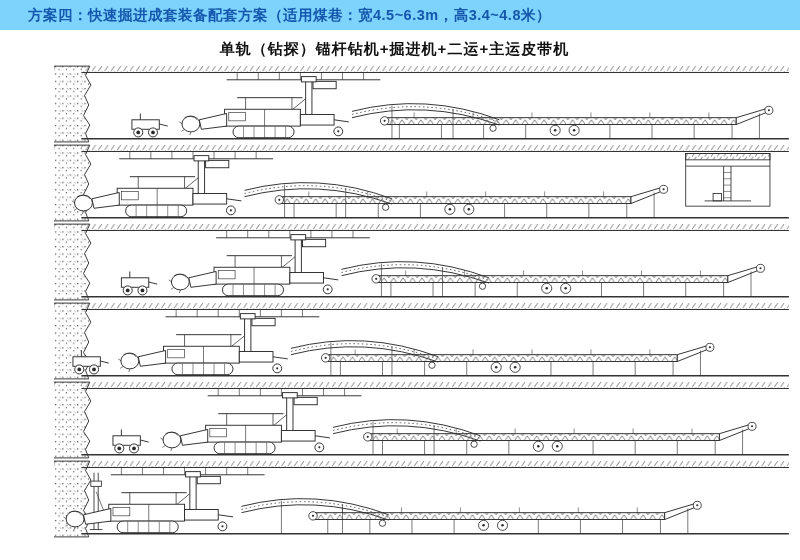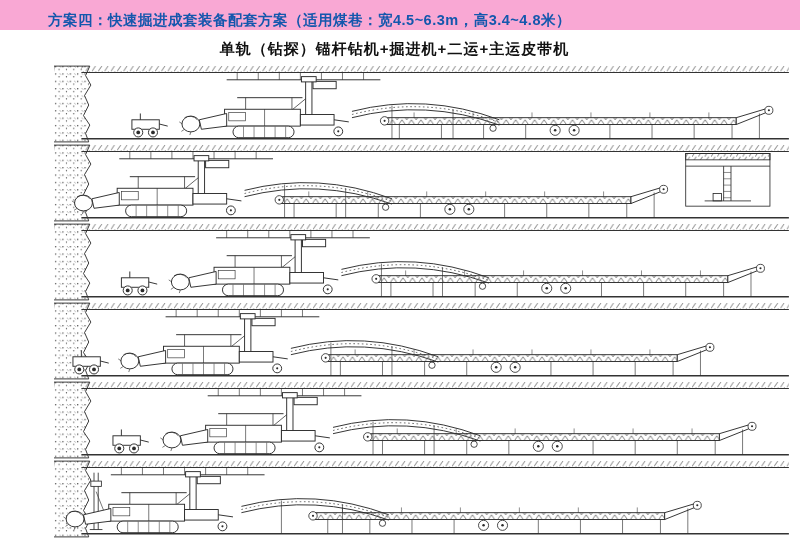--- a/index.html
+++ b/index.html
@@ -1,22 +1,22 @@
 <!DOCTYPE html>
 <html><head>
 <meta charset="utf-8">
 <style>
   html,body{margin:0;padding:0;}
   body{
     width:800px;height:560px;background:#ffffff;overflow:hidden;
     font-family:"Liberation Sans", sans-serif;
   }
   .title-bar{
-    height:30px;background:#f9a8d4;display:flex;align-items:flex-end;
-    padding-left:48px;box-sizing:border-box;
+    height:30px;background:#7dd3fc;display:flex;align-items:center;
+    padding-left:28px;box-sizing:border-box;
   }
   .title-bar .scheme-title{
     color:#1457ad;font-weight:bold;font-size:14.5px;letter-spacing:.5px;
   }
   .diagram-subtitle{
     text-align:center;color:#111;font-weight:bold;font-size:15px;
     margin:10px 11px 4px 0;letter-spacing:1px;
   }
   .diagram-area{padding:2px 8px 0 54px;}
   .row{display:block;width:737px;height:78px;margin-bottom:1px;}

